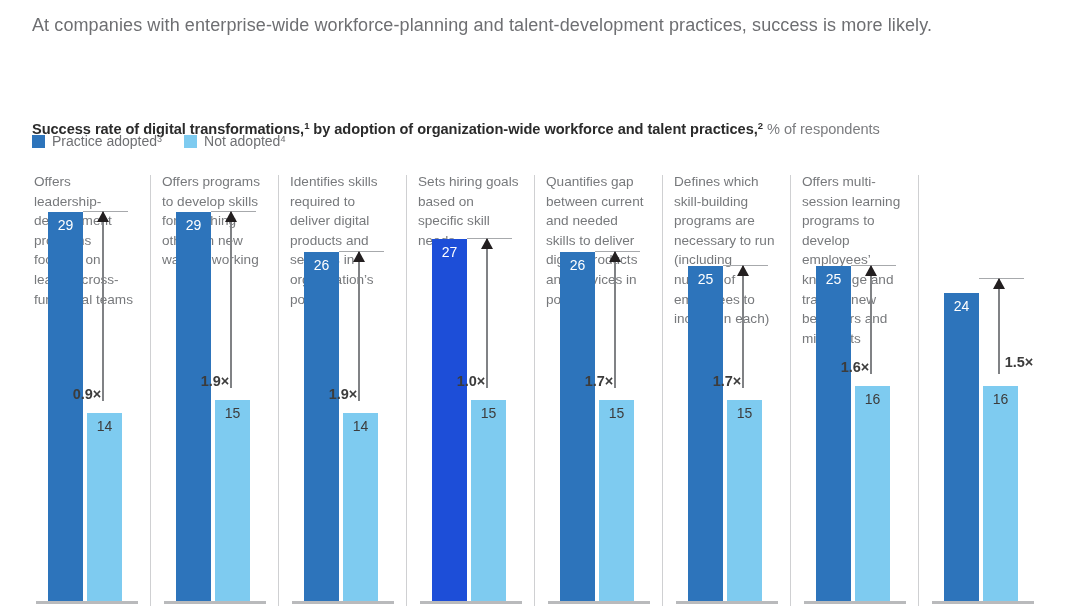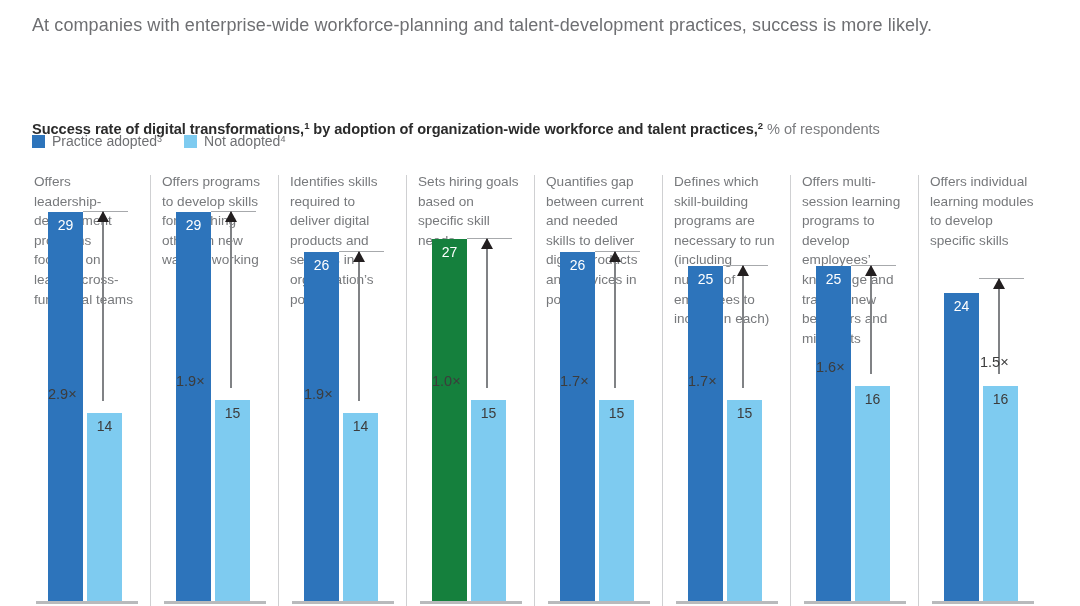--- a/index.html
+++ b/index.html
@@ -187,25 +187,25 @@
     width: 0;
     height: 0;
     border-left: 6.5px solid transparent;
     border-right: 6.5px solid transparent;
     border-bottom: 11px solid #231f20;
   }
   .multiplier {
     position: absolute;
     left: 26px;
     width: 78px;
-    text-align: left;
+    text-align: center;
     font-size: 14.5px;
     line-height: 16px;
     color: #3c3c3c;
-    font-weight: 400;
+    font-weight: 700;
   }
 </style>
 </head>
 <body>
 
 <div id="headline">At companies with enterprise-wide workforce-planning and talent-development practices, success is more likely.</div>
 
 <div id="subtitle">
   <span>Success rate of digital transformations,</span><span class="sup">1</span><span> by adoption of organization-wide workforce and talent practices,</span><span class="sup">2</span><span class="unit"> % of respondents</span>
 </div>
@@ -231,21 +231,21 @@
             <div class="bar-value">29</div>
           </div>
           <div class="bar not-adopted" style="height: 188px; background: rgb(126, 203, 240);">
             <div class="bar-value">14</div>
           </div>
           <div class="tick-line" style="bottom: 389px; background: rgb(167, 169, 172);"></div>
           <div class="arrow" style="bottom: 200px; height: 189px; background: rgb(128, 130, 133);">
             <div class="arrow-head" style="border-bottom-color: rgb(35, 31, 32);"></div>
           </div>
         </div>
-        <div class="multiplier" style="bottom: 204px;">2.9×</div>
+        <div class="multiplier" style="bottom: 204px;">0.9×</div>
       </div>
     </div>
     <div class="col">
       <div class="divider"></div>
       <div class="col-label">Offers programs to develop skills for coaching others in new ways of working</div>
       <div class="plot">
         <div class="baseline"></div>
         <div class="bars">
           <div class="bar adopted" style="height: 389px; background: rgb(45, 116, 187);">
             <div class="bar-value">29</div>
@@ -280,21 +280,21 @@
         </div>
         <div class="multiplier" style="bottom: 204px;">1.9×</div>
       </div>
     </div>
     <div class="col">
       <div class="divider"></div>
       <div class="col-label">Sets hiring goals based on specific skill needs</div>
       <div class="plot">
         <div class="baseline"></div>
         <div class="bars">
-          <div class="bar adopted" style="height: 362px; background: #15803d; margin-top: 36px;">
+          <div class="bar adopted" style="height: 362px; background: #1d4ed8; margin-top: 36px;">
             <div class="bar-value">27</div>
           </div>
           <div class="bar not-adopted" style="height: 201px; background: rgb(126, 203, 240);">
             <div class="bar-value">15</div>
           </div>
           <div class="tick-line" style="bottom: 362px; background: rgb(167, 169, 172);"></div>
           <div class="arrow" style="bottom: 213px; height: 149px; background: rgb(128, 130, 133);">
             <div class="arrow-head" style="border-bottom-color: rgb(35, 31, 32);"></div>
           </div>
         </div>
@@ -356,21 +356,20 @@
           <div class="tick-line" style="bottom: 335px; background: rgb(167, 169, 172);"></div>
           <div class="arrow" style="bottom: 227px; height: 108px; background: rgb(128, 130, 133);">
             <div class="arrow-head" style="border-bottom-color: rgb(35, 31, 32);"></div>
           </div>
         </div>
         <div class="multiplier" style="bottom: 231px;">1.6×</div>
       </div>
     </div>
     <div class="col">
       <div class="divider"></div>
-      <div class="col-label">Offers individual learning modules to develop specific skills</div>
       <div class="plot">
         <div class="baseline"></div>
         <div class="bars">
           <div class="bar adopted" style="height: 308px; background: rgb(45, 116, 187);">
             <div class="bar-value">24</div>
           </div>
           <div class="bar not-adopted" style="height: 215px; background: rgb(126, 203, 240);">
             <div class="bar-value">16</div>
           </div>
           <div class="tick-line" style="bottom: 322px; background: rgb(167, 169, 172);"></div>

